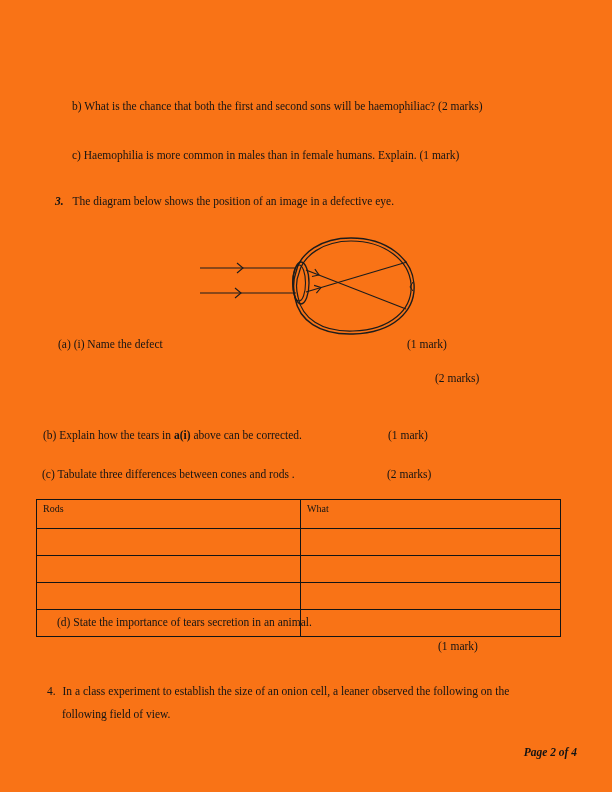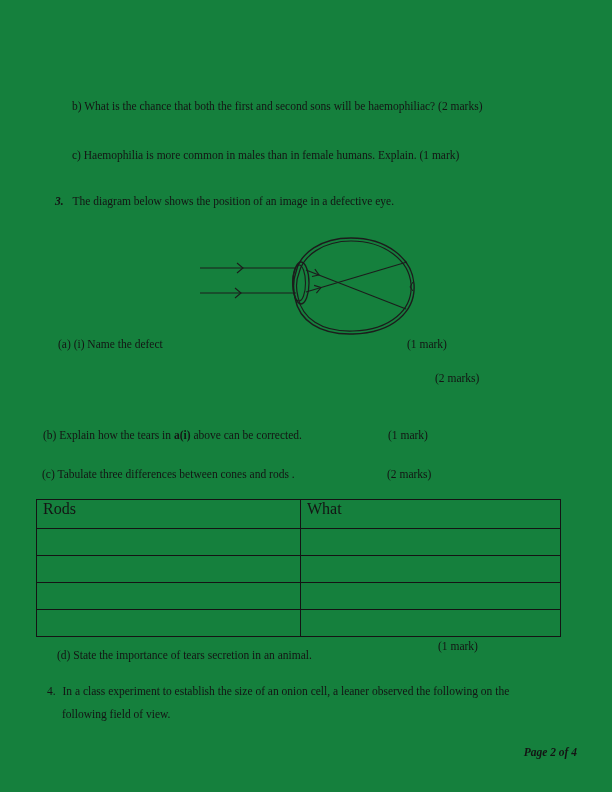--- a/index.html
+++ b/index.html
@@ -5,21 +5,21 @@
   html, body {
     margin: 0;
     padding: 0;
     background: #e8e8e8;
   }
   .page {
     position: relative;
     width: 612px;
     height: 792px;
     margin: 0 auto;
-    background: #15803d;
+    background: #f97316;
     font-family: "Liberation Serif", serif;
     font-size: 11.5px;
     color: #141414;
     overflow: hidden;
   }
   .t {
     position: absolute;
     white-space: nowrap;
     line-height: 14px;
   }
@@ -39,21 +39,21 @@
     left: 36px;
     top: 499px;
     width: 524px;
     border-collapse: collapse;
     table-layout: fixed;
   }
   table.diff-table td {
     border: 1.3px solid #141414;
     padding: 2px 6px 0 6px;
     vertical-align: top;
-    font-size: 16px;
+    font-size: 10px;
     line-height: 14px;
     margin-top: 8px;
   }
   .eye-svg {
     position: absolute;
     left: 190px;
     top: 230px;
   }
   .stroke {
     fill: none;
@@ -129,21 +129,21 @@
         <td></td>
         <td></td>
       </tr>
       <tr style="height:27px;">
         <td></td>
         <td></td>
       </tr>
     </tbody>
   </table>
 
-  <div class="t" style="left:57px; top:648px;font-family:Liberation Serif, serif;">(d) State the importance of tears secretion in an animal.</div>
+  <div class="t" style="left:57px; top:615px;font-family:Liberation Serif, serif;">(d) State the importance of tears secretion in an animal.</div>
   <div class="t" style="left:438px; top:639px;">(1 mark)</div>
 
   <div class="t" style="left:47px; top:684px;">
     <span>4.</span>
     <span style="padding-left:4px;">In a class experiment to establish the size of an onion cell, a leaner observed the following on the</span>
   </div>
   <div class="t" style="left:62px; top:707px;">following field of view.</div>
 
   <div class="footer" style="right:35px; top:746px;">Page 2 of 4</div>
 

